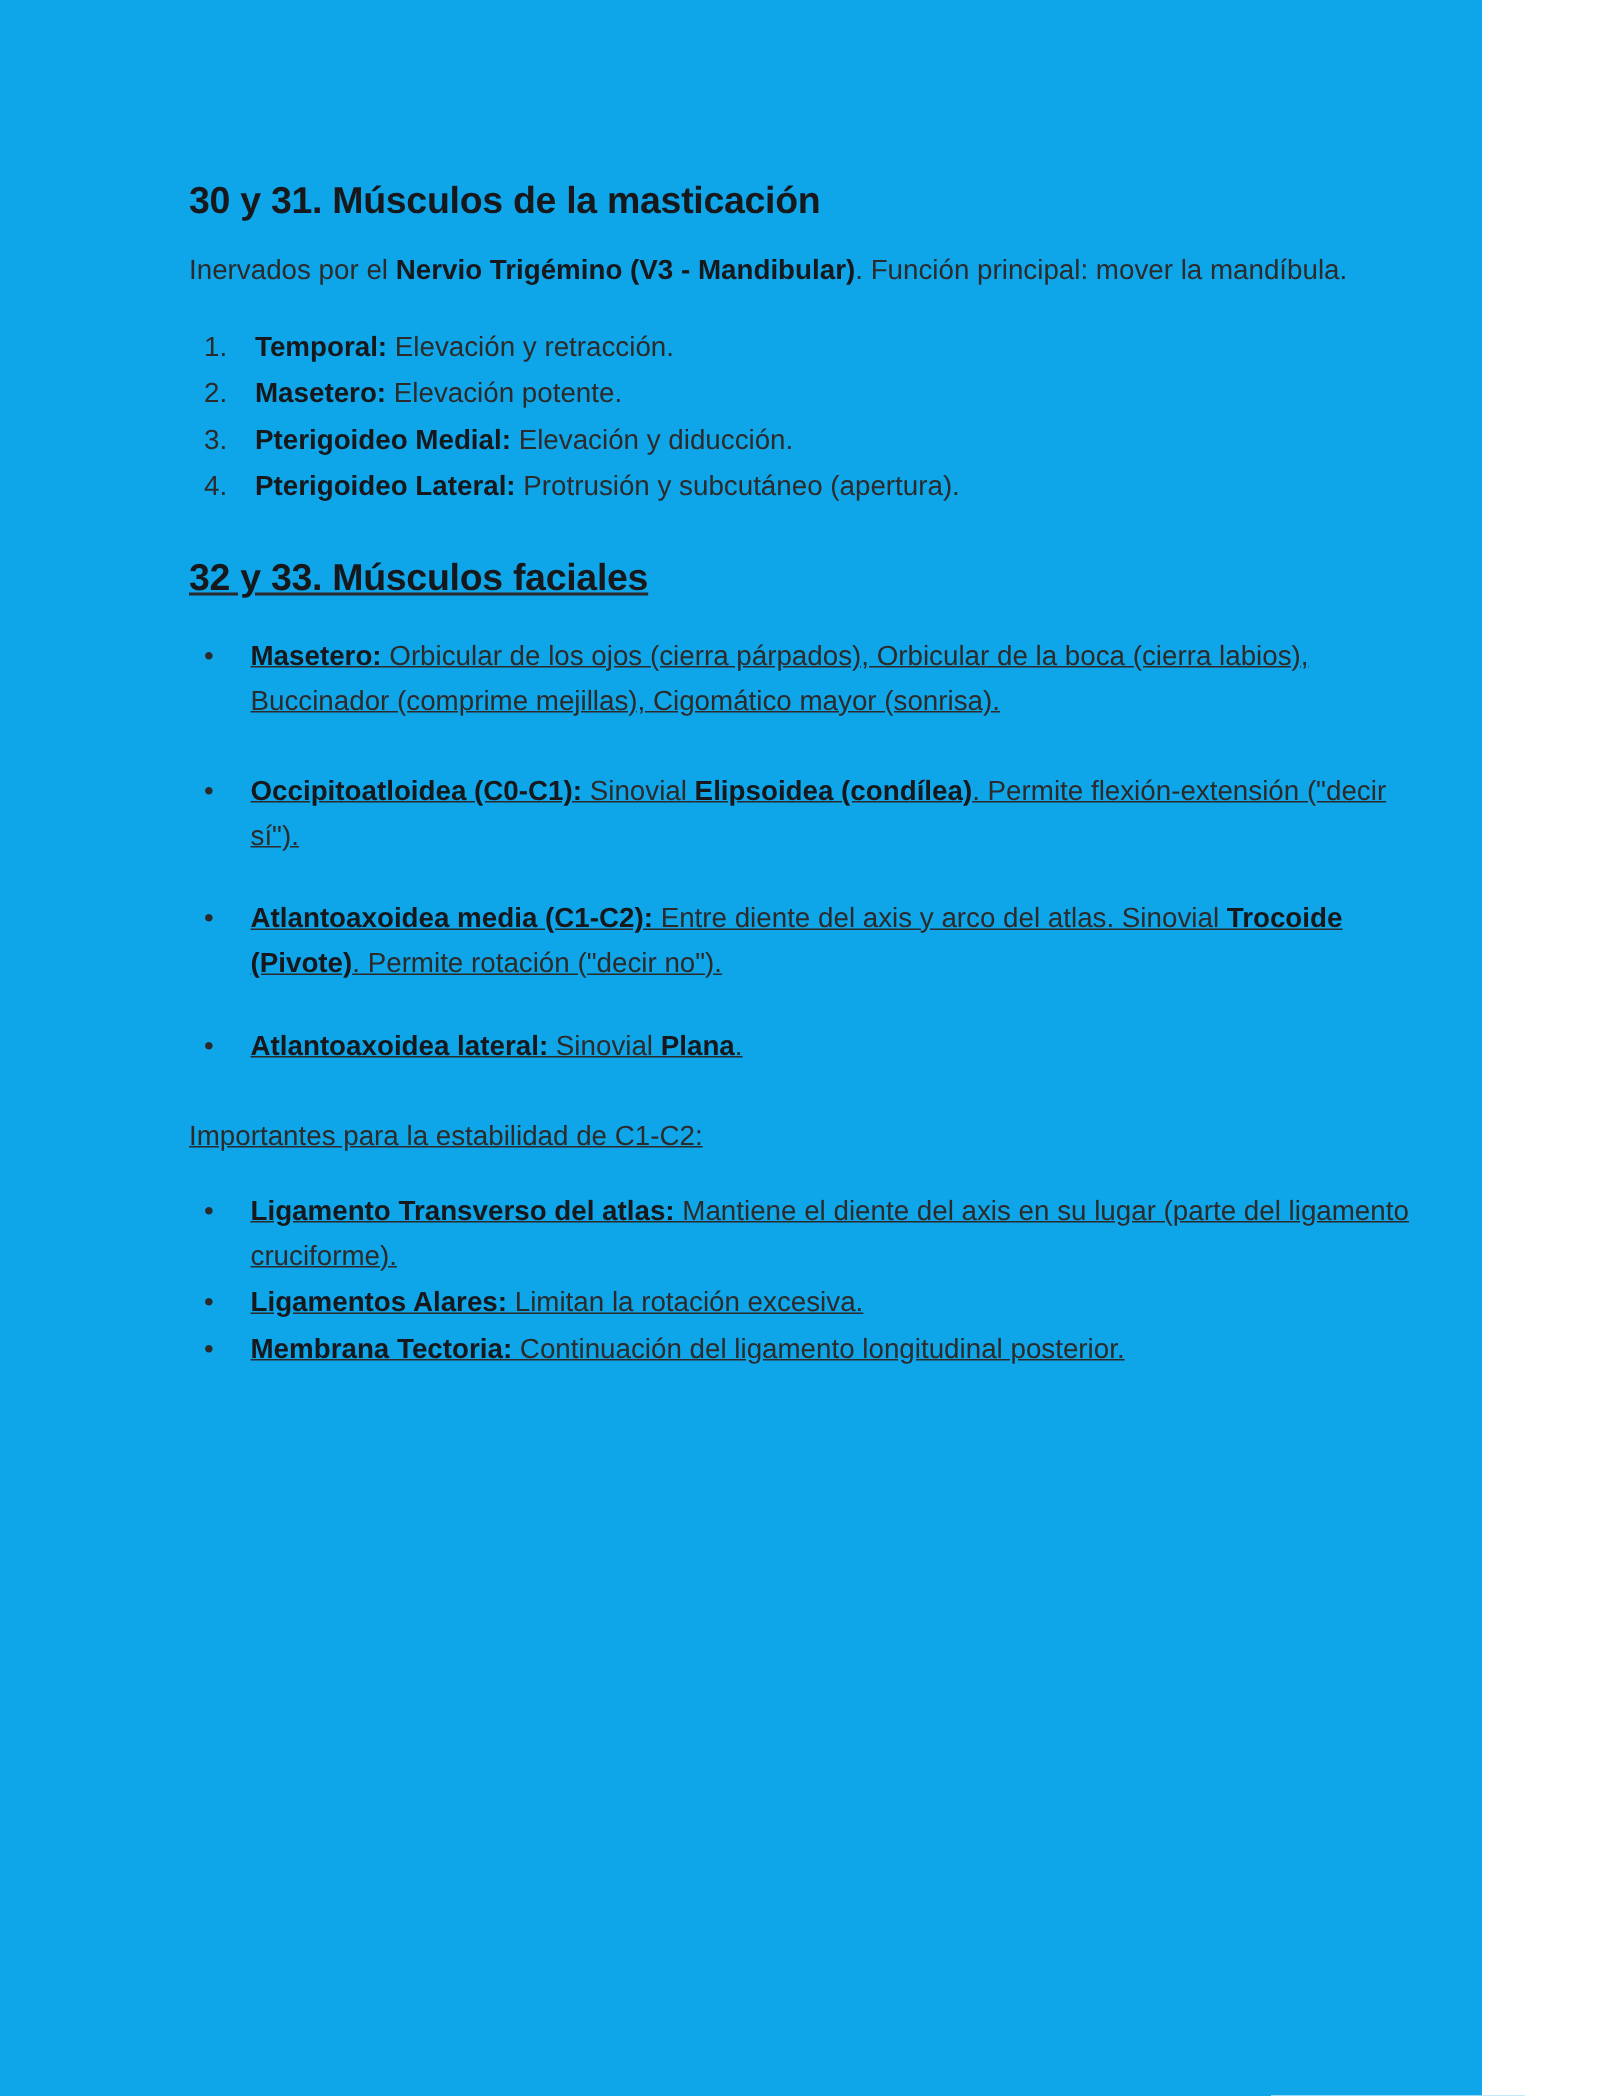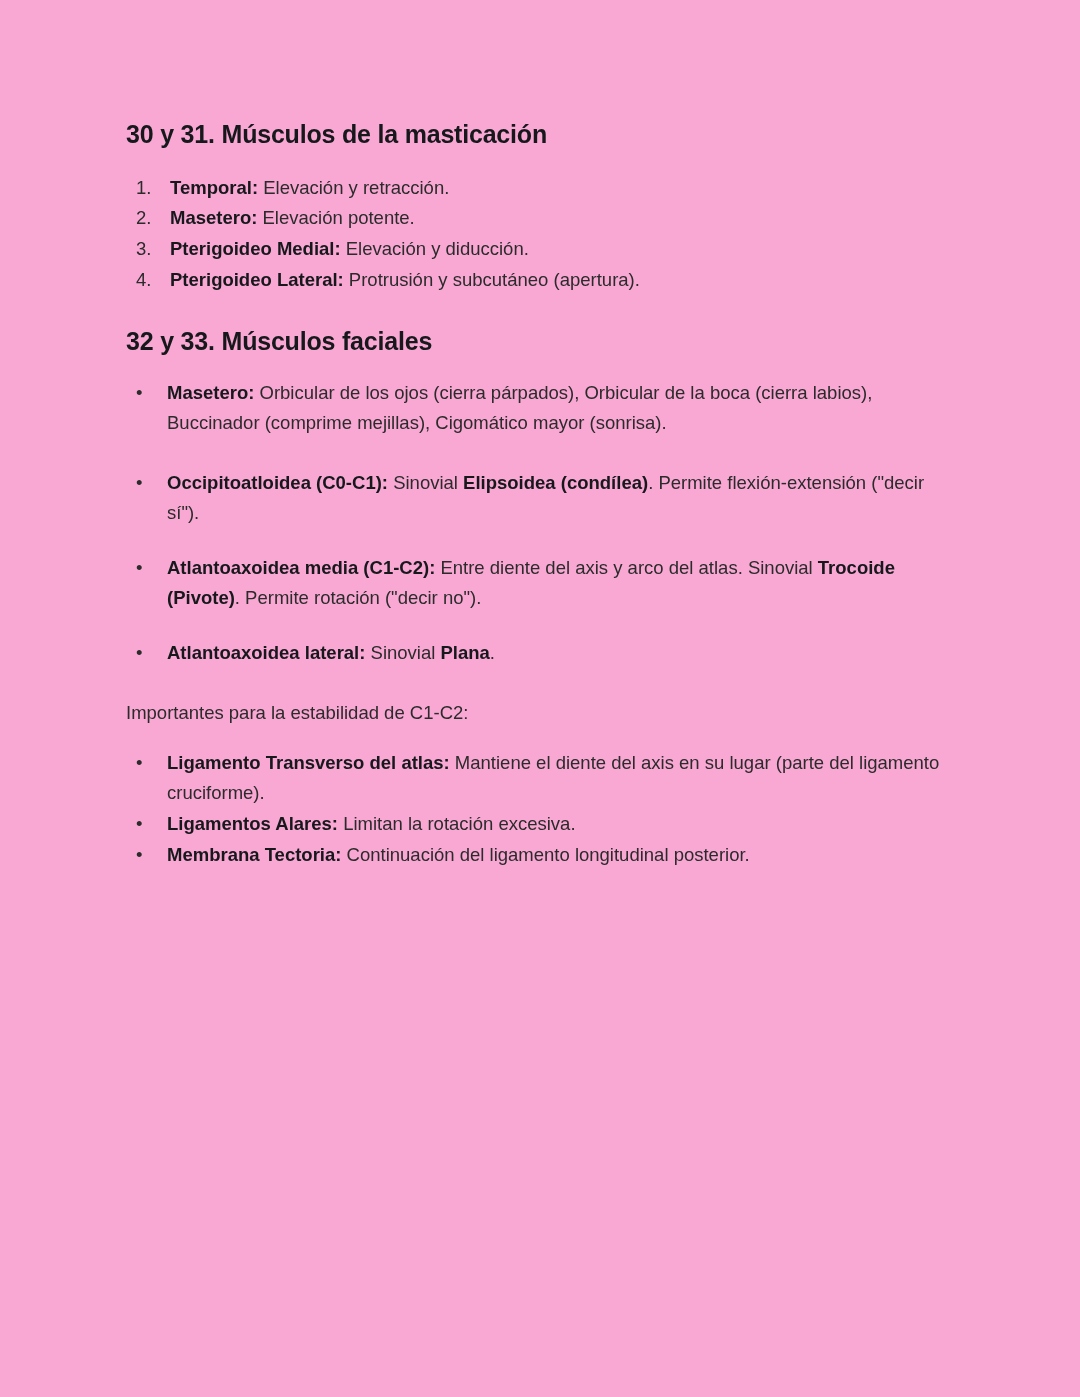--- a/index.html
+++ b/index.html
@@ -9,39 +9,40 @@
   }
   body {
     width: 1080px;
     height: 1397px;
     font-family: "Liberation Sans", sans-serif;
     color: #2b2b2b;
     -webkit-font-smoothing: antialiased;
   }
   .page {
     box-sizing: border-box;
-    width: 1080px;
+    width: 988px;
     height: 1397px;
     padding: 118px 94px 0 126px;
-    background: #f9a8d4;
+    background: #0ea5e9;
   }
   .content {
     width: 832px;
   }
 
   h2.section-heading {
     font-size: 25px;
     line-height: 1.3;
     font-weight: 700;
     color: #16181c;
     letter-spacing: -0.2px;
     margin: 0 0 14px 0;
   }
   .section + .section {
     margin-top: 30px;
+    text-decoration: underline;
   }
   .section-34 { margin-top: 34px; }
 
   p.para {
     font-size: 18.5px;
     line-height: 1.62;
     color: #2b2b2b;
     margin: 0;
   }
 
@@ -97,20 +98,21 @@
   .tight-list { margin-top: 21px; }
 </style>
 </head>
 <body>
 
 <div class="page">
   <div class="content">
 
     <section class="section">
       <h2 class="section-heading">30 y 31. Músculos de la masticación</h2>
+      <p class="para"><span>Inervados por el </span><b>Nervio Trigémino (V3 - Mandibular)</b><span>. Función principal: mover la mandíbula.</span></p>
 
       <ol class="numbers">
         <li class="item">
           <span class="marker">1.</span><b>Temporal:</b><span> Elevación y retracción.</span>
         </li>
         <li class="item">
           <span class="marker">2.</span><b>Masetero:</b><span> Elevación potente.</span>
         </li>
         <li class="item">
           <span class="marker">3.</span><b>Pterigoideo Medial:</b><span> Elevación y diducción.</span>

